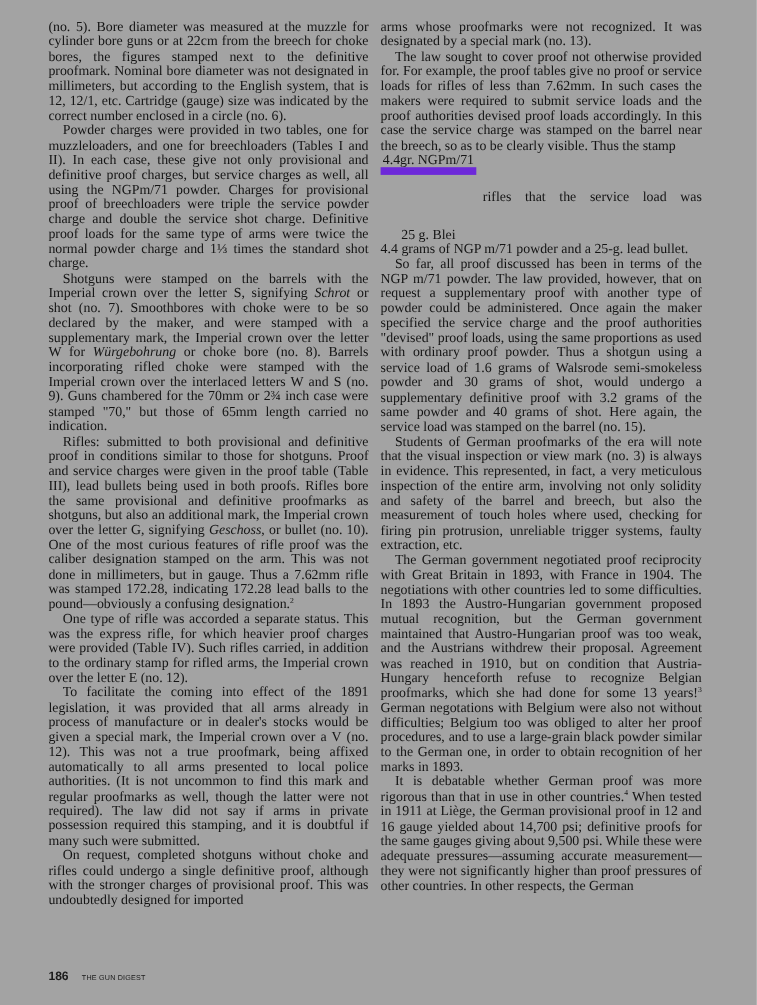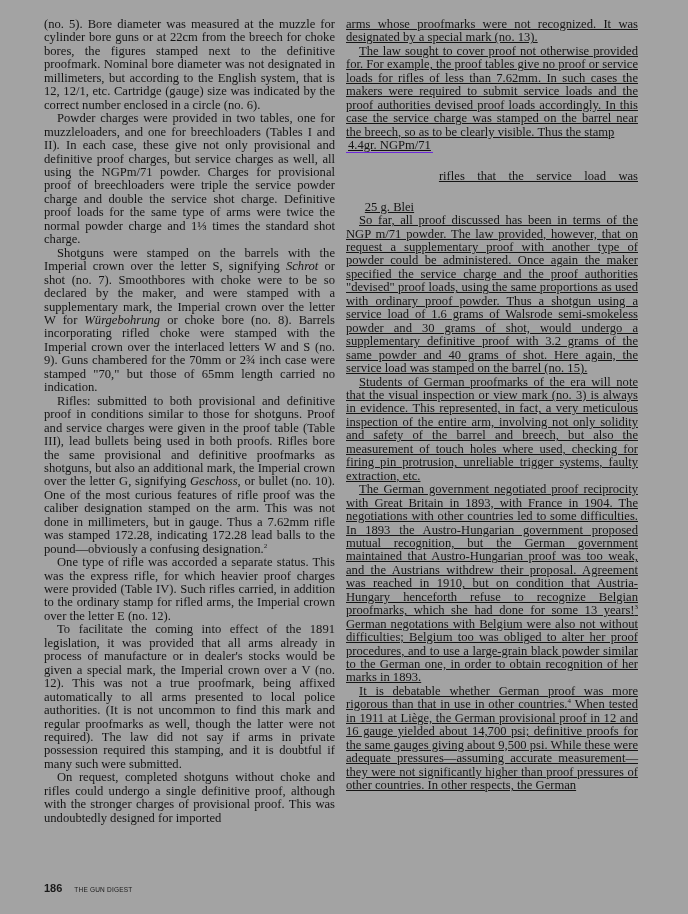--- a/index.html
+++ b/index.html
@@ -5,28 +5,28 @@
   html, body { margin: 0; padding: 0; background: #ffffff; }
   body { width: 688px; height: 914px; position: relative; overflow: hidden; }
   .page { position: absolute; left: 0; top: 0; width: 688px; height: 914px; background: #a3a3a3; }
   .col {
     position: absolute; top: 18px;
     font-family: "Liberation Serif", "DejaVu Serif", serif;
     font-size: 12.6px; line-height: 13.45px; color: #141414;
     text-align: justify; hyphens: manual;
   }
   .col-left { left: 44px; width: 291px; }
-  .col-right { left: 346px; width: 292px; text-decoration: underline; }
+  .col-right { left: 346px; width: 292px; }
   .col p { margin: 0; text-indent: 0; }
   .col p.ind { text-indent: 13px; }
   .col b { font-weight: normal; }
   .col i { font-style: italic; }
   .frac-line { display: flex; align-items: center; }
   .frac { display: inline-flex; flex-direction: column; align-items: center; margin-right: 6px; }
-  .frac .num { border-bottom: 1px solid #6d28d9; padding: 0 2px; line-height: 13px; }
+  .frac .num { border-bottom: 7px solid #6d28d9; padding: 0 2px; line-height: 13px; }
   .frac .den { line-height: 13px; margin-top: 48px; }
   .frac-rest { flex: 1; text-align: justify; text-align-last: justify; }
   .footer {
     position: absolute; left: 44px; top: 882px;
     font-family: "Liberation Sans", "DejaVu Sans", sans-serif; color: #1a1a1a;
     display: flex; align-items: baseline;
   }
   .footer .pgnum { font-weight: bold; font-size: 11px; margin-right: 12px; }
   .footer .pub { font-size: 6.5px; letter-spacing: 0.2px; }
   sup { font-size: 7px; line-height: 0; }
@@ -49,20 +49,21 @@
   <div class="col col-right">
     <p>arms whose proofmarks were not recognized. It was designated by a special mark (no. 13).</p>
     <p class="ind">The law sought to cover proof not otherwise provided for. For example, the proof tables give no proof or service loads for rifles of less than 7.62mm. In such cases the makers were required to submit service loads and the proof authorities devised proof loads accordingly. In this case the service charge was stamped on the barrel near the breech, so as to be clearly visible. Thus the stamp</p>
     <div class="frac-line">
       <span class="frac">
         <span class="num">4.4gr. NGPm/71</span>
         <span class="den">25 g. Blei</span>
       </span>
       <span class="frac-rest">rifles that the service load was</span>
     </div>
+    <p>4.4 grams of NGP m/71 powder and a 25-g. lead bullet.</p>
     <p class="ind">So far, all proof discussed has been in terms of the NGP m/71 powder. The law provided, however, that on request a supplementary proof with another type of powder could be administered. Once again the maker specified the service charge and the proof authorities "devised" proof loads, using the same proportions as used with ordinary proof powder. Thus a shotgun using a service load of 1.6 grams of Walsrode semi-smokeless powder and 30 grams of shot, would undergo a supplementary definitive proof with 3.2 grams of the same powder and 40 grams of shot. Here again, the service load was stamped on the barrel (no. 15).</p>
     <p class="ind">Students of German proofmarks of the era will note that the visual inspection or view mark (no. 3) is always in evidence. This represented, in fact, a very meticulous inspection of the entire arm, involving not only solidity and safety of the barrel and breech, but also the measurement of touch holes where used, checking for firing pin protrusion, unreliable trigger systems, faulty extraction, etc.</p>
     <p class="ind"><span>The German government negotiated proof reciprocity with Great Britain in 1893, with France in 1904. The negotiations with other countries led to some difficulties. In 1893 the Austro-Hungarian government proposed mutual recognition, but the German government maintained that Austro-Hungarian proof was too weak, and the Austrians withdrew their proposal. Agreement was reached in 1910, but on condition that Austria-Hungary henceforth refuse to recognize Belgian proofmarks, which she had done for some 13 years!</span><sup>3</sup><span> German negotations with Belgium were also not without difficulties; Belgium too was obliged to alter her proof procedures, and to use a large-grain black powder similar to the German one, in order to obtain recognition of her marks in 1893.</span></p>
     <p class="ind"><span>It is debatable whether German proof was more rigorous than that in use in other countries.</span><sup>4</sup><span> When tested in 1911 at Liège, the German pro­visional proof in 12 and 16 gauge yielded about 14,700 psi; definitive proofs for the same gauges giving about 9,500 psi. While these were adequate pressures—assuming accurate measurement—they were not significantly higher than proof pressures of other countries. In other respects, the German</span></p>
   </div>
 
   <div class="footer">
     <span class="pgnum">186</span>
     <span class="pub">THE GUN DIGEST</span>
   </div>

